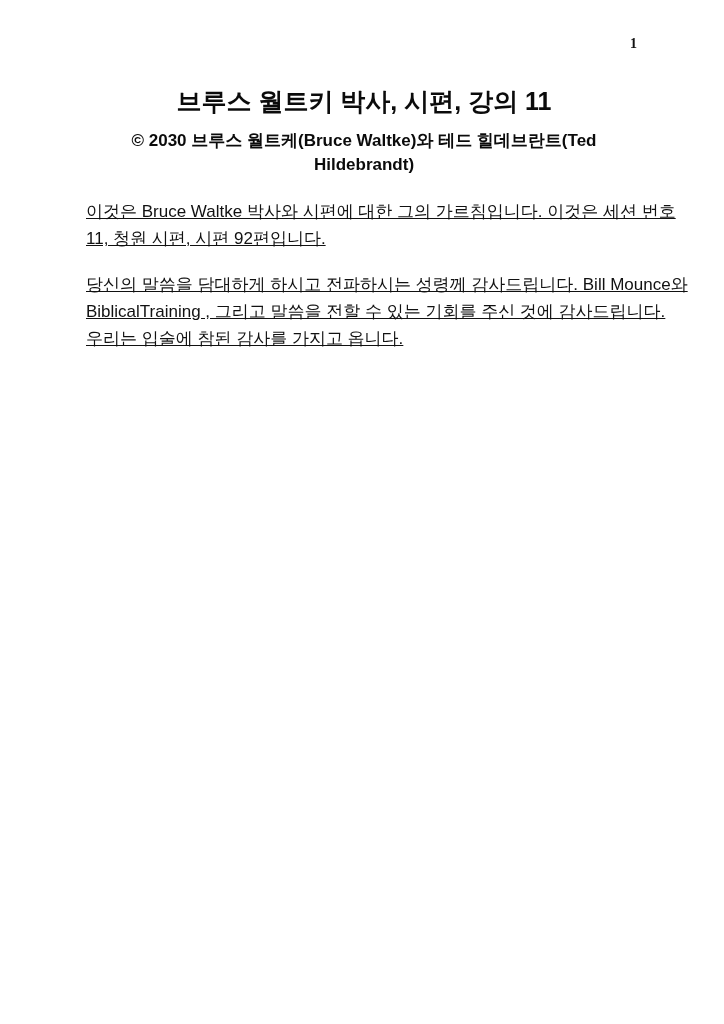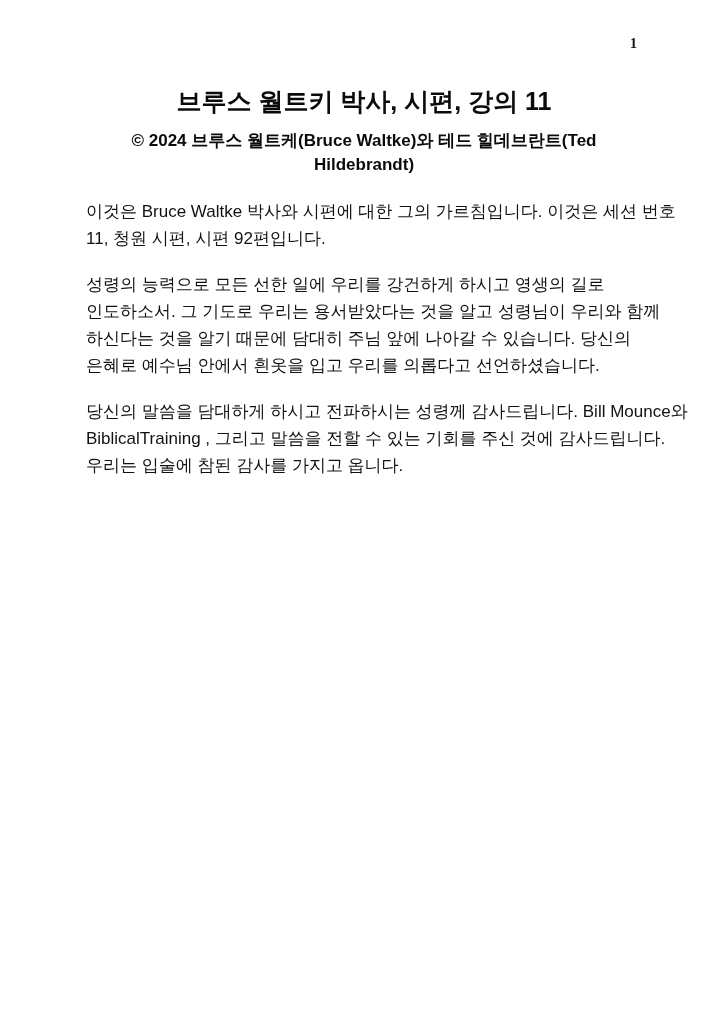--- a/index.html
+++ b/index.html
@@ -39,46 +39,43 @@
   .copyright {
     margin-top: 11px;
     text-align: center;
     font-size: 17px;
     line-height: 24px;
     font-weight: 700;
     color: #0b0b0b;
   }
   .doc-body {
     margin-top: 21px;
+    text-decoration: underline;
   }
   .doc-body p {
     margin: 0 0 19px 0;
     font-size: 17px;
     line-height: 27px;
     font-weight: 400;
     white-space: pre; 
     color: #111111;
   }
 </style>
 </head>
 <body>
 
 <div class="page">
 
   <div class="page-number">1</div>
 
   <h1 class="doc-title">브루스 월트키 박사, 시편, 강의 11</h1>
 
-  <div class="copyright">© 2024 브루스 월트케(Bruce Waltke)와 테드 힐데브란트(Ted Hildebrandt)</div>
+  <div class="copyright">© 2030 브루스 월트케(Bruce Waltke)와 테드 힐데브란트(Ted Hildebrandt)</div>
 
   <div class="doc-body">
     <p>이것은 Bruce Waltke 박사와 시편에 대한 그의 가르침입니다. 이것은 세션 번호
 11, 청원 시편, 시편 92편입니다.</p>
-    <p>성령의 능력으로 모든 선한 일에 우리를 강건하게 하시고 영생의 길로
-인도하소서. 그 기도로 우리는 용서받았다는 것을 알고 성령님이 우리와 함께
-하신다는 것을 알기 때문에 담대히 주님 앞에 나아갈 수 있습니다. 당신의
-은혜로 예수님 안에서 흰옷을 입고 우리를 의롭다고 선언하셨습니다.</p>
     <p>당신의 말씀을 담대하게 하시고 전파하시는 성령께 감사드립니다. Bill Mounce와
 BiblicalTraining , 그리고 말씀을 전할 수 있는 기회를 주신 것에 감사드립니다.
 우리는 입술에 참된 감사를 가지고 옵니다.</p>
   </div>
 
 </div>
 
 </body></html>

